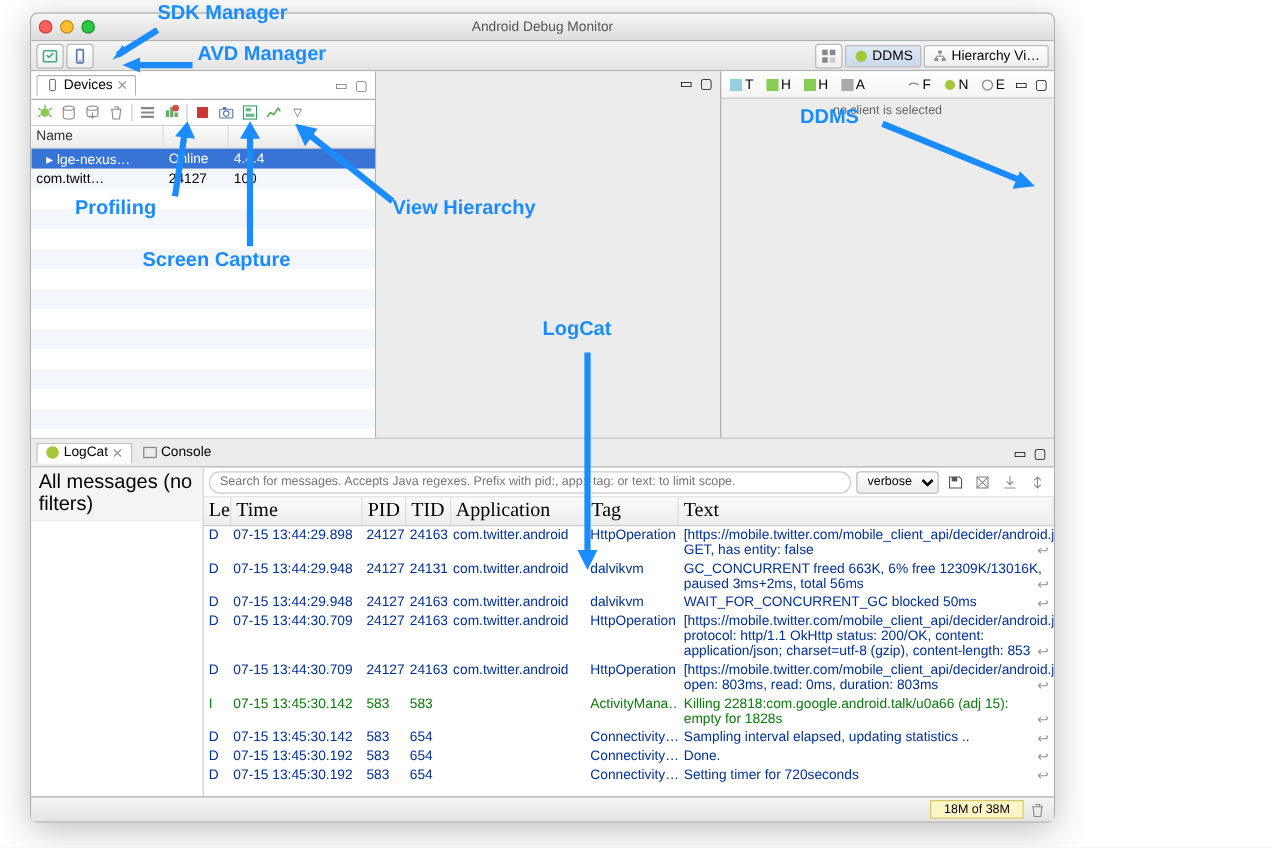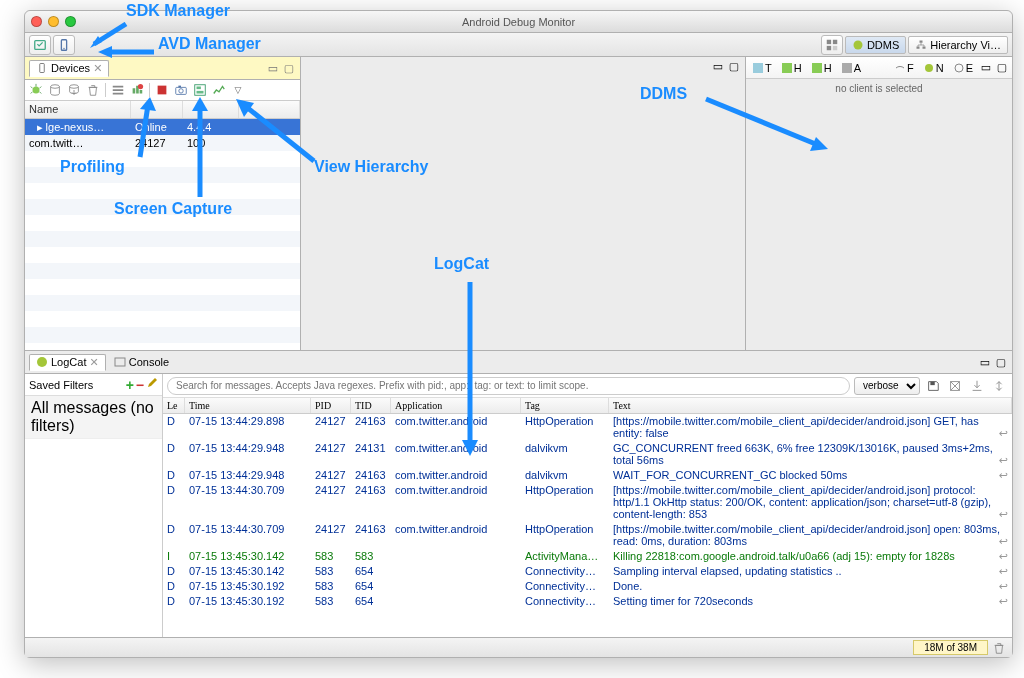--- a/index.html
+++ b/index.html
@@ -1,34 +1,34 @@
 <!DOCTYPE html>
 <html><head>
 <meta charset="utf-8">
 <style>
 * { box-sizing: border-box; margin: 0; padding: 0; font-family: "Lucida Grande", Arial, sans-serif; font-size: 11px; }
 body { background: #fff; width: 1024px; height: 678px; overflow: hidden; position: relative; }
 
-.window { position: absolute; top: 10px; left: 24px; width: 989px; height: 648px; background: #ececec; border: 1px solid #b0b0b0; border-radius: 6px; box-shadow: 0 6px 28px rgba(0,0,0,.25); display: flex; flex-direction: column; }
+.window { position: absolute; top: 10px; left: 24px; width: 820px; height: 648px; background: #ececec; border: 1px solid #b0b0b0; border-radius: 6px; box-shadow: 0 6px 28px rgba(0,0,0,.25); display: flex; flex-direction: column; }
 
 .titlebar { height: 22px; background: linear-gradient(#f6f6f6,#dcdcdc); border-bottom: 1px solid #b0b0b0; display: flex; align-items: center; padding: 0 6px; position: relative; border-radius: 6px 6px 0 0; }
 .traffic { display: flex; gap: 6px; }
 .dot { width: 11px; height: 11px; border-radius: 50%; border: 1px solid rgba(0,0,0,.25); }
 .dot.red { background: #ff5f57; } .dot.yellow { background: #ffbd2e; } .dot.green { background: #28c840; }
 .titlebar .title { position: absolute; left: 0; right: 0; text-align: center; color: #555; pointer-events: none; }
 
 .toolbar-main { height: 24px; background: linear-gradient(#f4f4f4,#e4e4e4); border-bottom: 1px solid #b0b0b0; display: flex; align-items: center; padding: 0 4px; gap: 2px; }
 .tb-btn { width: 22px; height: 20px; border: 1px solid #bbb; background: linear-gradient(#fff,#eee); border-radius: 3px; display: inline-flex; align-items: center; justify-content: center; cursor: pointer; }
 .tb-btn svg { width: 14px; height: 14px; }
 .perspectives { margin-left: auto; display: flex; gap: 2px; align-items: center; }
 .persp { height: 18px; padding: 0 6px; border: 1px solid #bbb; background: linear-gradient(#fff,#eee); border-radius: 2px; display: inline-flex; align-items: center; gap: 3px; cursor: pointer; font-size: 10px; }
 .persp.active { background: linear-gradient(#dfe9f5,#c8d8ec); }
 
 .mid { flex: 1; display: flex; border-bottom: 1px solid #b0b0b0; min-height: 0; }
-.devices-pane { width: 276px; display: flex; flex-direction: column; border-right: 1px solid #b0b0b0; background: #fef9c3; }
+.devices-pane { width: 276px; display: flex; flex-direction: column; border-right: 1px solid #b0b0b0; background: #ffffff; }
 .tab-hdr { height: 22px; display: flex; align-items: center; padding: 0 4px; gap: 4px; }
 .tab-active { background: #fff; border: 1px solid #b0b0b0; border-bottom: 1px solid #fff; padding: 1px 6px; border-radius: 2px 2px 0 0; display: inline-flex; gap: 3px; align-items: center; }
 .tab-hdr .controls { margin-left: auto; display: flex; gap: 2px; color: #777; }
 .mini-ctrl { width: 14px; height: 14px; display: inline-flex; align-items: center; justify-content: center; cursor: pointer; }
 
 .dev-toolbar { height: 22px; background: #fff; border-top: 1px solid #b0b0b0; border-bottom: 1px solid #ccc; display: flex; align-items: center; gap: 1px; padding: 0 2px; }
 .icon-btn { width: 18px; height: 18px; display: inline-flex; align-items: center; justify-content: center; cursor: pointer; border-radius: 2px; }
 .sep-v { width: 1px; height: 14px; background: #ccc; margin: 0 2px; }
 
 .dev-table { flex: 1; background: #fff; overflow: hidden; }
@@ -62,21 +62,21 @@
 .minus { color: #c33; font-weight: bold; font-size: 14px; cursor: pointer; }
 .pen { width: 12px; height: 12px; cursor: pointer; }
 .filter-item { padding: 3px 6px; font-size: 16px; background: #f4f4f4; border-bottom: 1px solid #eee; }
 
 .log-main { flex: 1; display: flex; flex-direction: column; min-width: 0; }
 .search-row { height: 24px; display: flex; align-items: center; gap: 4px; padding: 2px 4px; border-bottom: 1px solid #ddd; }
 .search-row input { flex: 1; border: 1px solid #ccc; border-radius: 10px; height: 18px; padding: 0 8px; font-size: 10px; color: #888; }
 .log-level { height: 18px; border: 1px solid #bbb; border-radius: 3px; background: linear-gradient(#fff,#eee); font-size: 10px; padding: 0 4px; }
 .log-table-wrap { flex: 1; overflow: auto; font-family: Monaco, monospace; font-size: 10px; }
 .log-thead { display: flex; background: linear-gradient(#fbfbfb,#ececec); border-bottom: 1px solid #ccc; position: sticky; top: 0; }
-.log-thead div { padding: 2px 4px; border-right: 1px solid #ddd; font-family: "Lucida Grande"; font-size: 10px; }
+.log-thead div { padding: 2px 4px; border-right: 1px solid #ddd; font-family: "Lucida Grande"; font-size: 16px; }
 .lc-lv { width: 22px; } .lc-tm { width: 126px; } .lc-pid { width: 40px; } .lc-tid { width: 40px; }
 .lc-app { width: 130px; } .lc-tag { width: 88px; } .lc-tx { flex: 1; min-width: 300px; }
 .log-row { display: flex; color: #003097; padding: 0 0; }
 .log-row.i { color: #0a7a0a; }
 .log-row div { padding: 1px 4px; white-space: nowrap; overflow: hidden; }
 .log-row .lc-tx { white-space: normal; }
 .wrap-ind { color: #999; float: right; }
 
 .statusbar { height: 20px; background: linear-gradient(#f4f4f4,#e4e4e4); border-top: 1px solid #b0b0b0; display: flex; align-items: center; justify-content: flex-end; padding: 0 6px; gap: 4px; }
 .mem { background: #fff6c8; border: 1px solid #d6c96a; padding: 1px 10px; font-size: 10px; }
@@ -321,30 +321,20 @@
         <span>Console</span>
       </div>
       <div class="controls" style="margin-left:auto;display:flex;gap:2px">
         <div class="mini-ctrl">▭</div>
         <div class="mini-ctrl">▢</div>
       </div>
     </div>
 
     <div class="log-body">
       <div class="filters">
-        <div class="filters-hdr">
-          <span>Saved Filters</span>
-          <div class="acts">
-            <span class="plus">+</span>
-            <span class="minus">−</span>
-            <svg class="pen" viewBox="0 0 12 12">
-                <path d="M2 10l1-3 6-6 2 2-6 6z" fill="#b90"></path>
-              </svg>
-          </div>
-        </div>
         <div class="filter-item">All messages (no filters)</div>
       </div>
 
       <div class="log-main">
         <div class="search-row">
           <input type="text" placeholder="Search for messages. Accepts Java regexes. Prefix with pid:, app:, tag: or text: to limit scope." style="">
           <select class="log-level">
             <option>verbose</option>
           </select>
           <div class="icon-btn">

